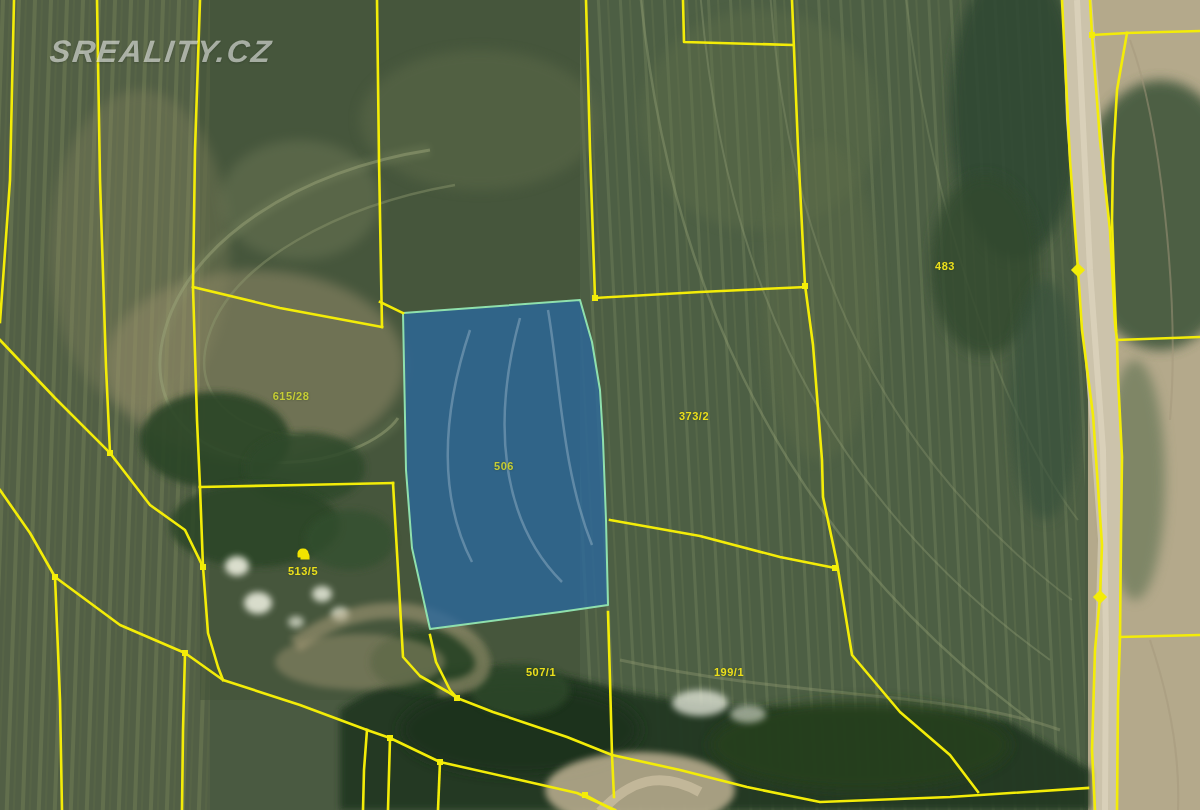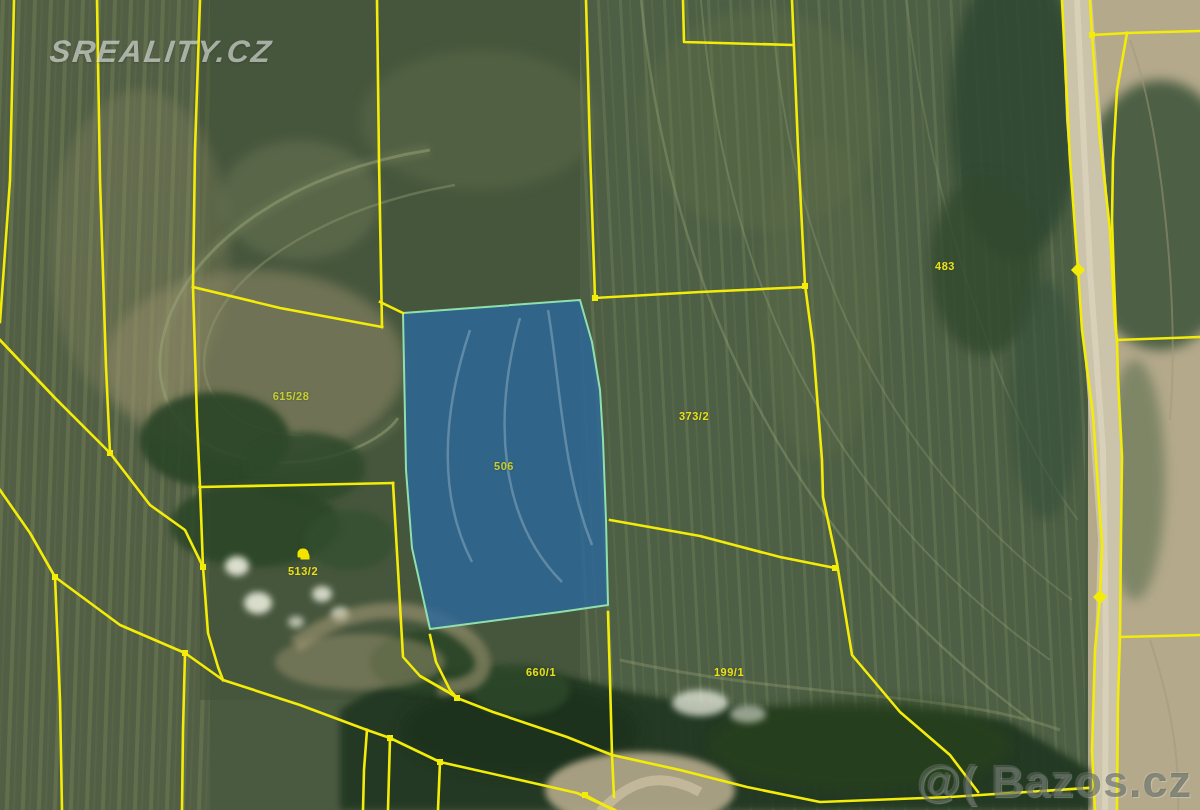--- a/index.html
+++ b/index.html
@@ -173,20 +173,19 @@
       <rect x="1073" y="265" width="10" height="10" fill="#f3ec08" transform="rotate(45 1078 270)"></rect>
       <rect x="1095" y="592" width="10" height="10" fill="#f3ec08" transform="rotate(45 1100 597)"></rect>
     </svg>
 
   <div class="label-layer" id="labels">
       <div class="parcel-label" style="left: 945px; top: 262px;">483</div>
       <div class="parcel-label" style="left: 694px; top: 412px;">373/2</div>
       <div class="parcel-label muted" style="left: 492px; top: 462px; margin-left: 12px;">506</div>
       <div class="parcel-label muted" style="left: 291px; top: 392px;">615/28</div>
       <div class="bld-symbol" style="left: 303px; top: 549px;"></div>
-      <div class="parcel-label" style="left: 303px; top: 567px;">513/2</div>
-      <div class="parcel-label" style="left: 541px; top: 668px;">660/1</div>
+      <div class="parcel-label" style="left: 303px; top: 567px;">513/5</div>
+      <div class="parcel-label" style="left: 541px; top: 668px;">507/1</div>
       <div class="parcel-label" style="left: 729px; top: 668px;">199/1</div>
     </div>
 
   <div class="wm-sreality">SREALITY.CZ</div>
-  <div class="wm-bazos">@( Bazos.cz</div>
 </div>
 
 </body></html>

